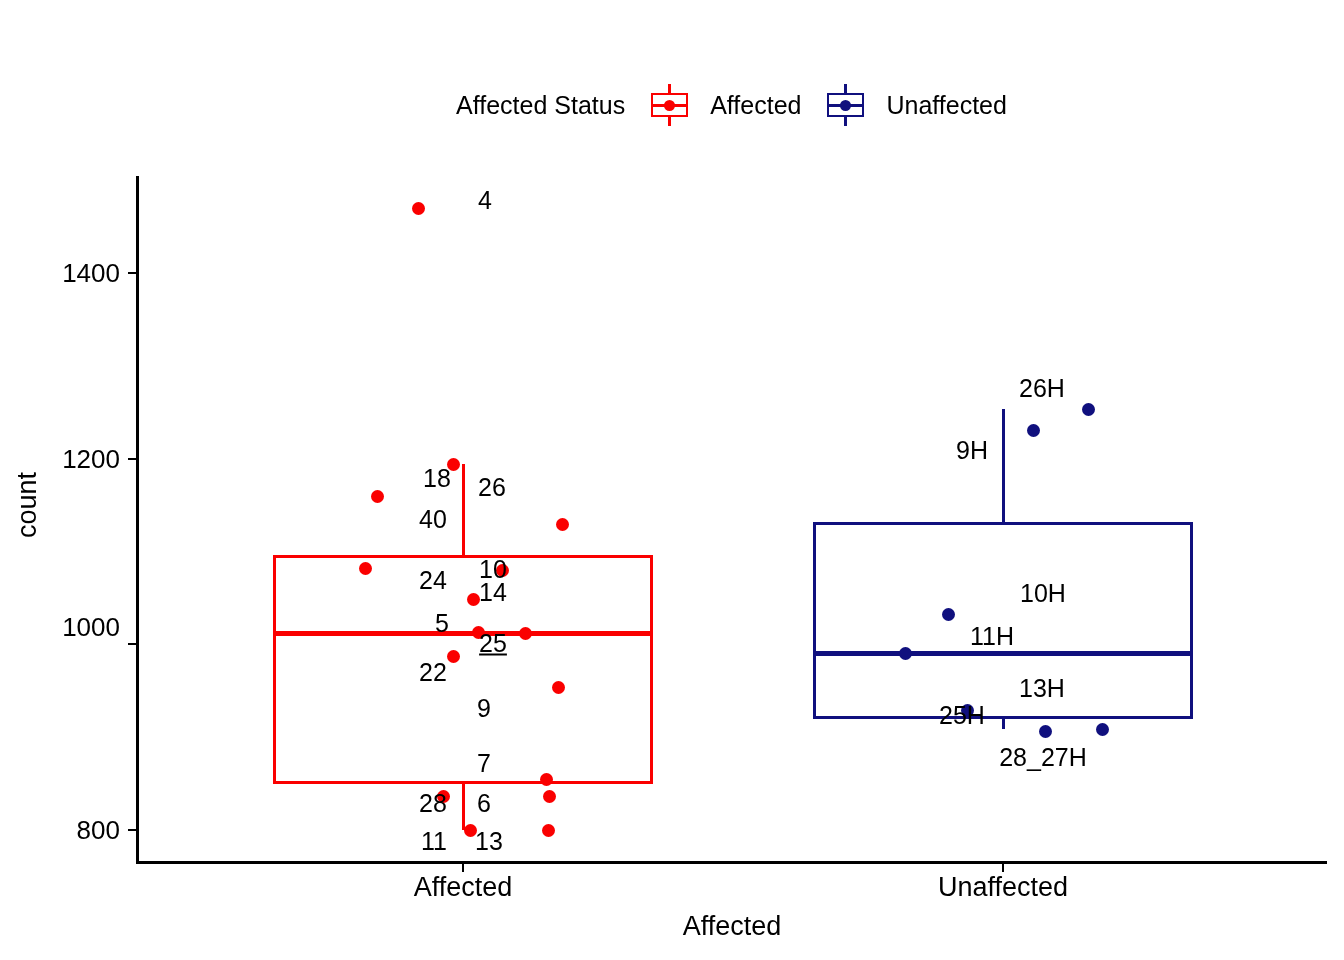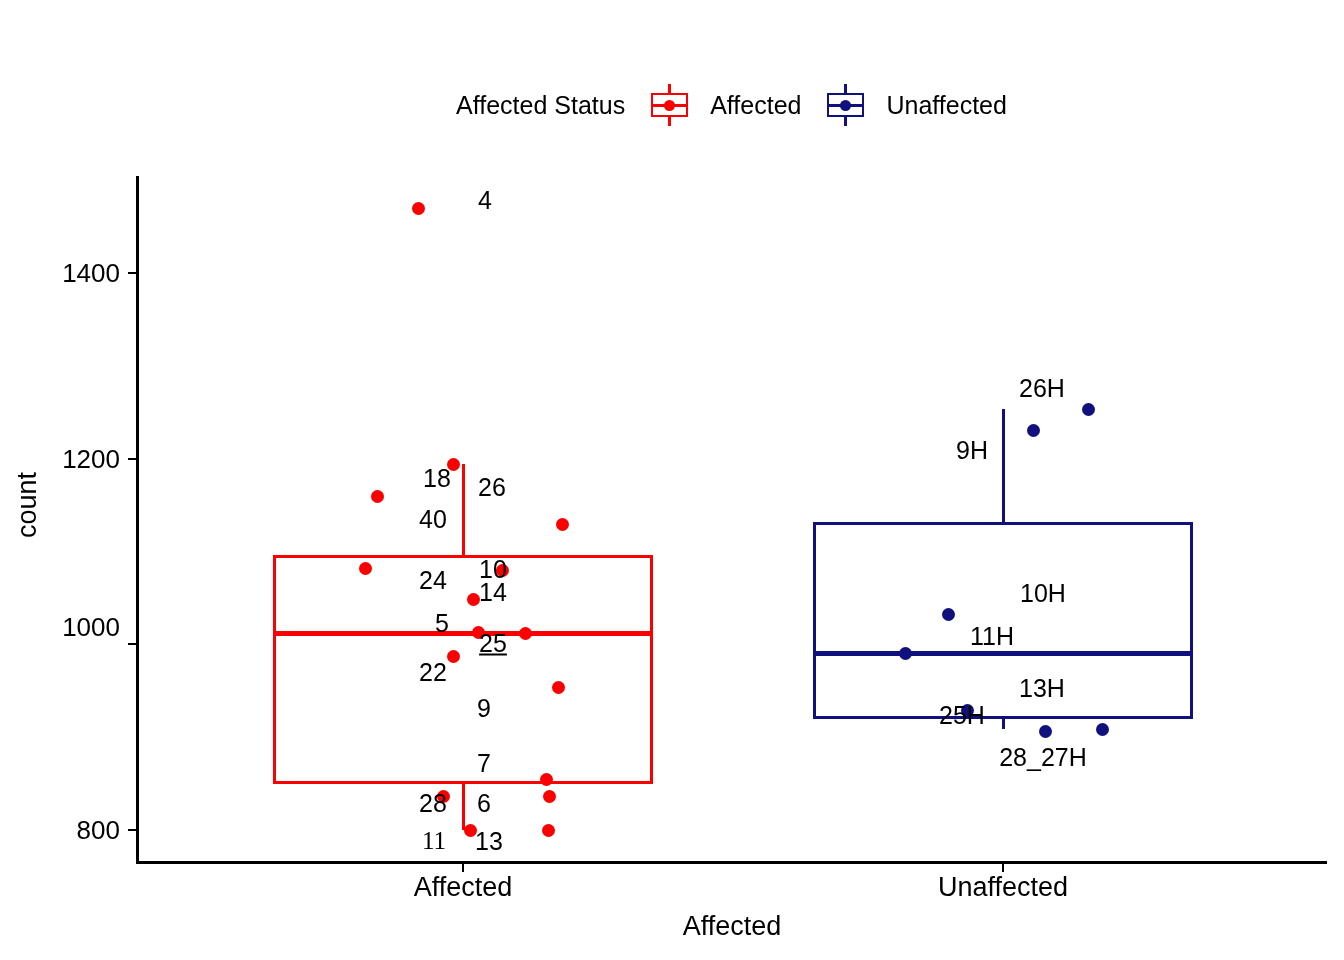--- a/index.html
+++ b/index.html
@@ -103,21 +103,21 @@
     <div class="plabel" style="left: 433px; top: 580px;">24</div>
     <div class="plabel" style="left: 493px; top: 569px;">10</div>
     <div class="plabel" style="left: 493px; top: 592px;">14</div>
     <div class="plabel" style="left: 442px; top: 623px;">5</div>
     <div class="plabel" style="left: 493px; top: 643px; text-decoration: underline;">25</div>
     <div class="plabel" style="left: 433px; top: 672px;">22</div>
     <div class="plabel" style="left: 484px; top: 708px;">9</div>
     <div class="plabel" style="left: 484px; top: 763px;">7</div>
     <div class="plabel" style="left: 433px; top: 803px;">28</div>
     <div class="plabel" style="left: 484px; top: 803px;">6</div>
-    <div class="plabel" style="left: 434px; top: 841px; font-family: Liberation Serif, serif;">11</div>
+    <div class="plabel" style="left: 434px; top: 841px;">11</div>
     <div class="plabel" style="left: 489px; top: 841px; text-align: right;">13</div>
     <div class="whisk" style="left: 1001.5px; top: 408.538px; width: 3px; height: 113.256px; background: rgb(16, 16, 126);"></div>
     <div class="whisk" style="left: 1001.5px; top: 718.6px; width: 3px; height: 10.2116px; background: rgb(16, 16, 126);"></div>
     <div class="boxrect" style="left: 813px; top: 521.794px; width: 380px; height: 196.806px; border: 3px solid rgb(16, 16, 126);"></div>
     <div class="medline" style="left: 813px; top: 651.117px; width: 380px; height: 5px; background: rgb(16, 16, 126);"></div>
     <div class="tick" style="left: 1002px; top: 864px; width: 2px; height: 8px;"></div>
     <div class="xtl" style="left: 1003px; top: 872px;">Unaffected</div>
     <div class="pt" style="left: 1081.5px; top: 402.967px; background: rgb(16, 16, 126);"></div>
     <div class="pt" style="left: 1026.5px; top: 424.318px; background: rgb(16, 16, 126);"></div>
     <div class="pt" style="left: 941.5px; top: 608.127px; background: rgb(16, 16, 126);"></div>

